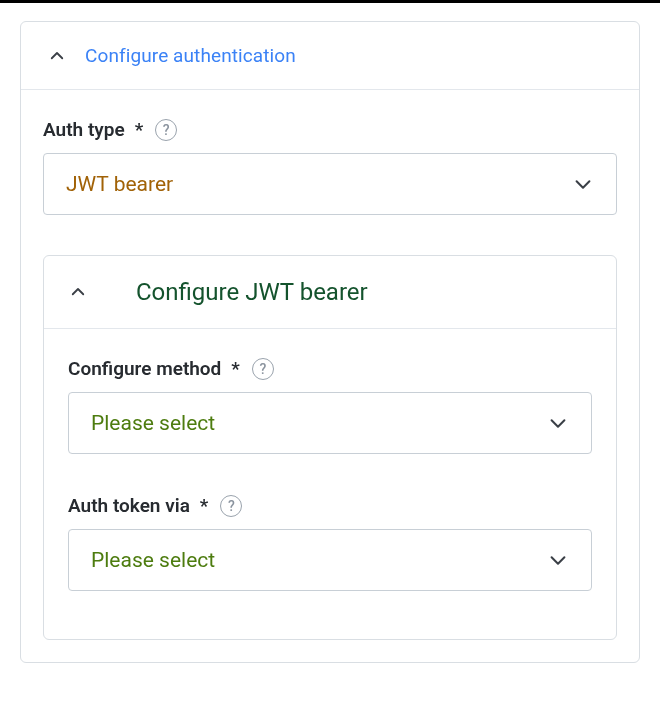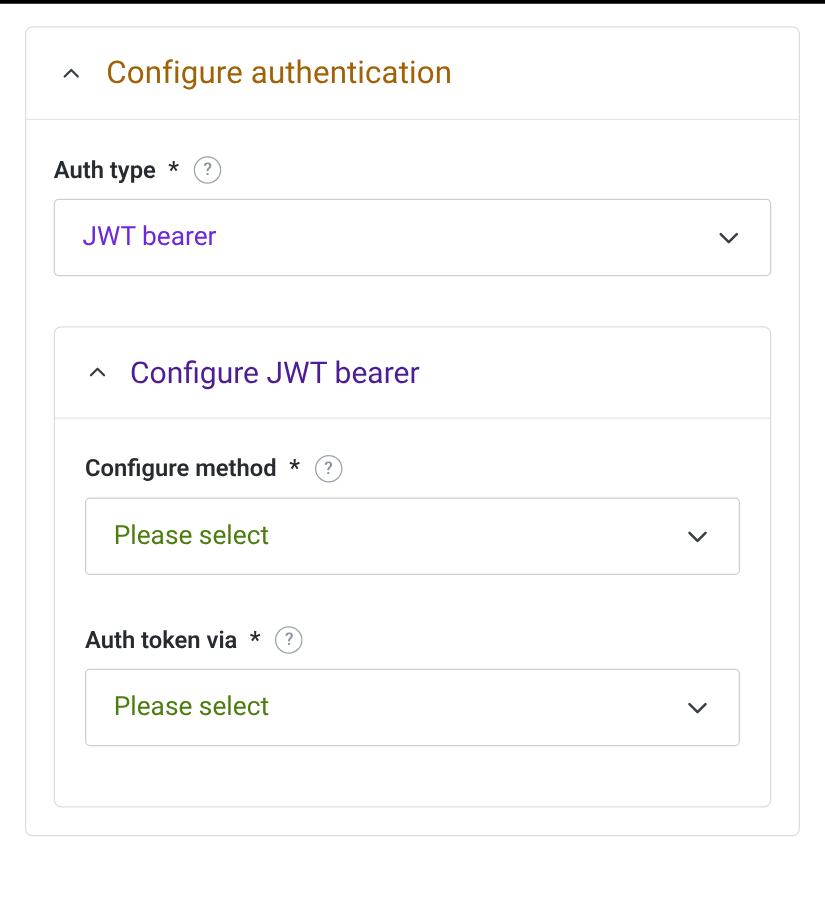--- a/index.html
+++ b/index.html
@@ -37,29 +37,30 @@
     }
     .chevron-up {
       width: 20px;
       height: 20px;
       flex-shrink: 0;
       display: flex;
       align-items: center;
       justify-content: center;
     }
     .panel-title {
-      font-size: 25px;
+      font-size: 19px;
       font-weight: 400;
-      color: #a16207;
+      color: #3b82f6;
       letter-spacing: 0.1px;
     }
     .panel-title-inner {
       font-size: 24px;
       font-weight: 400;
-      color: #4c1d95;
+      color: #14532d;
+      margin-left: 32px;
     }
     .panel-body {
       padding: 28px 22px 8px 22px;
     }
     .panel-body-inner {
       padding: 28px 24px 8px 24px;
     }
     .field {
       margin-bottom: 40px;
     }
@@ -100,21 +101,21 @@
       justify-content: space-between;
       width: 100%;
       border: 1px solid #c8cfd6;
       border-radius: 4px;
       padding: 18px 22px;
       background: #fff;
       cursor: pointer;
     }
     .select-value {
       font-size: 21px;
-      color: #6d28d9;
+      color: #a16207;
       font-weight: 400;
     }
     .select-value.placeholder {
       color: #4d7c0f;
     }
     .select-chevron {
       width: 22px;
       height: 22px;
       display: flex;
       align-items: center;

